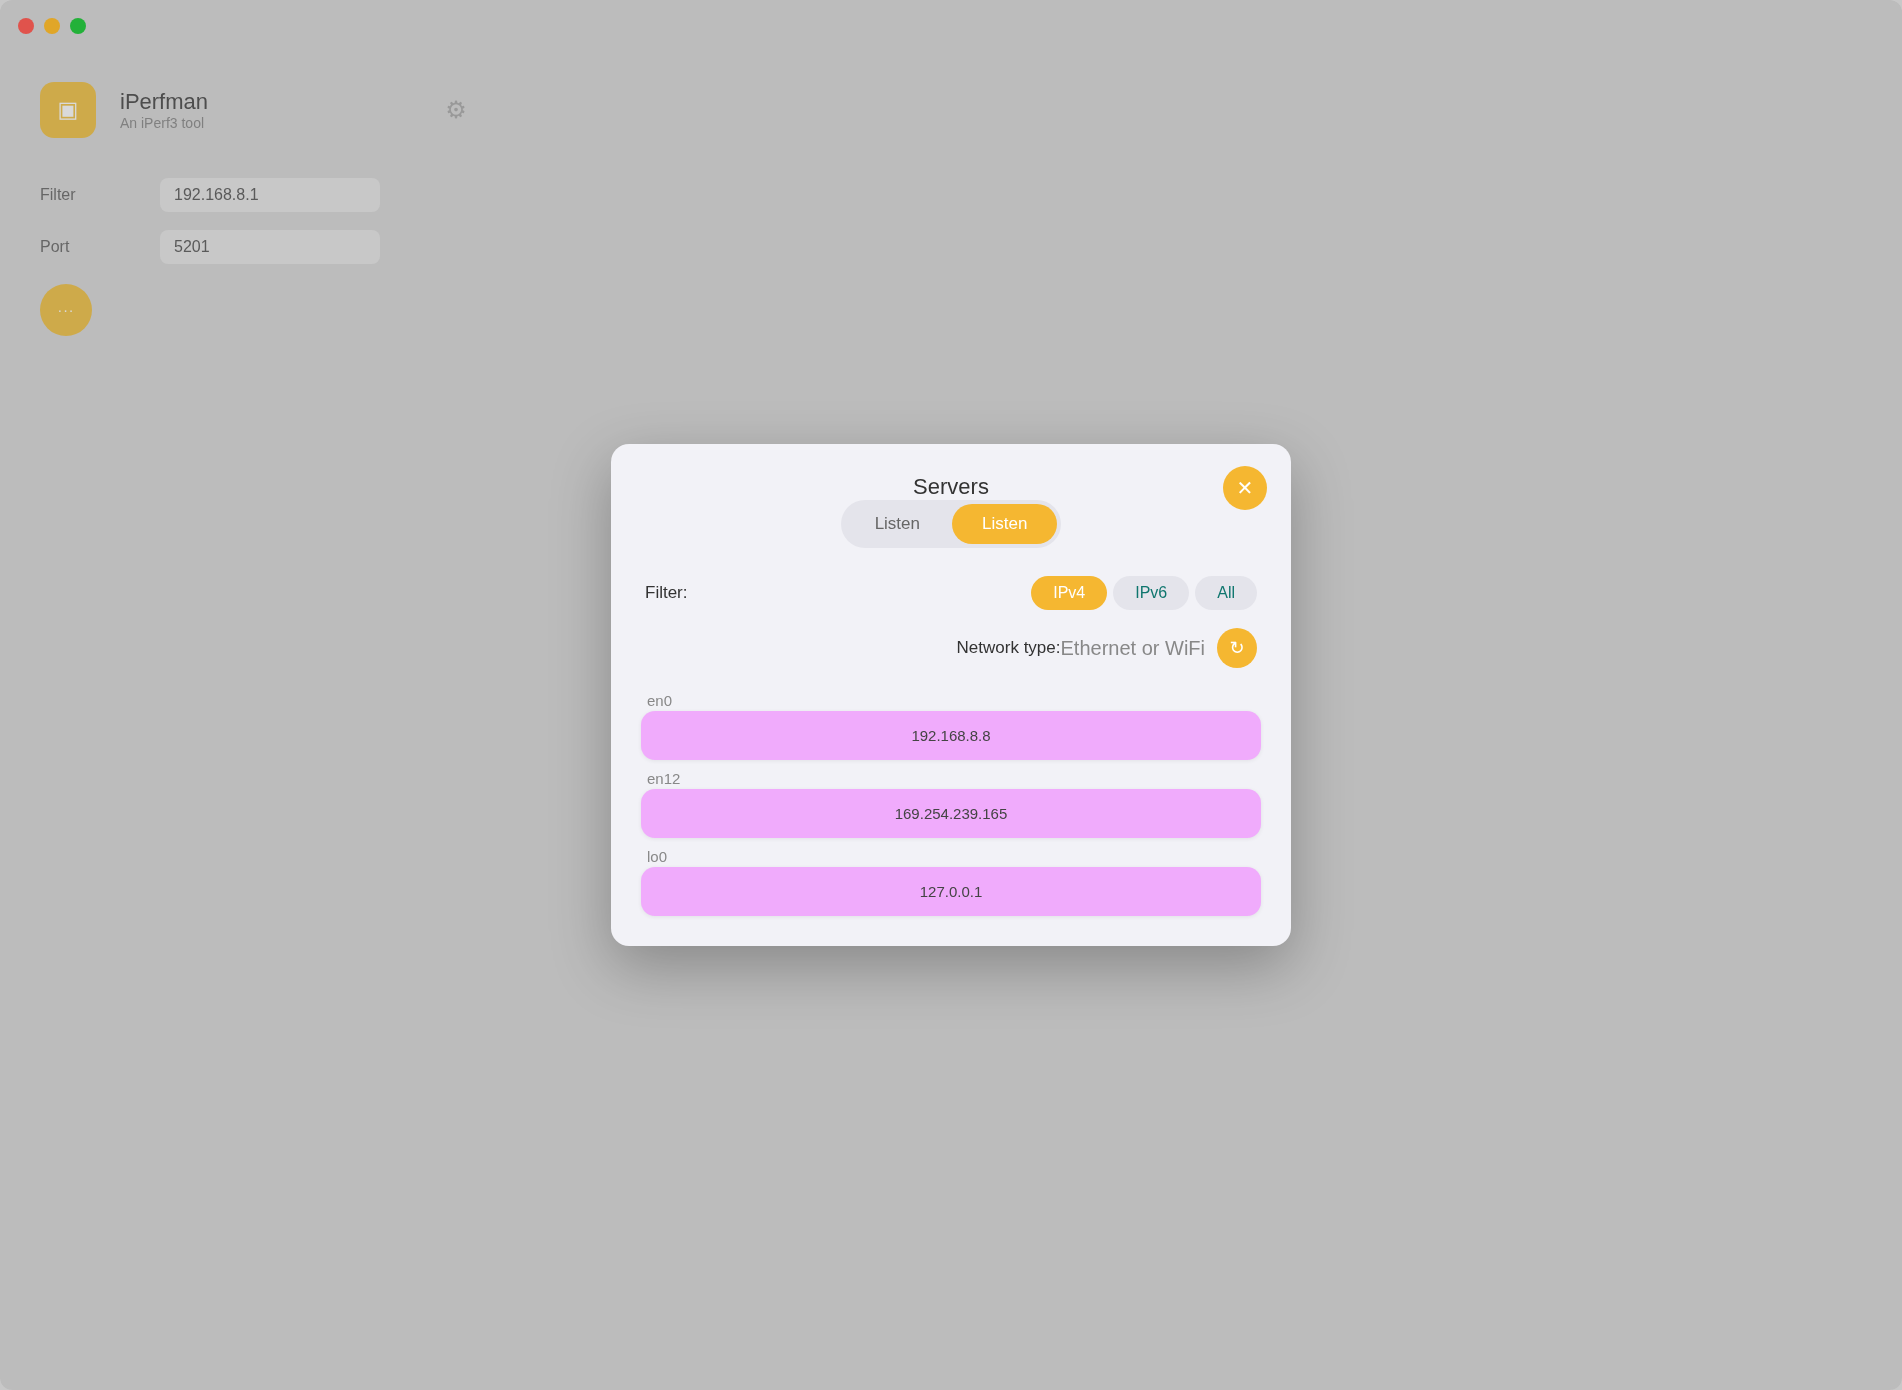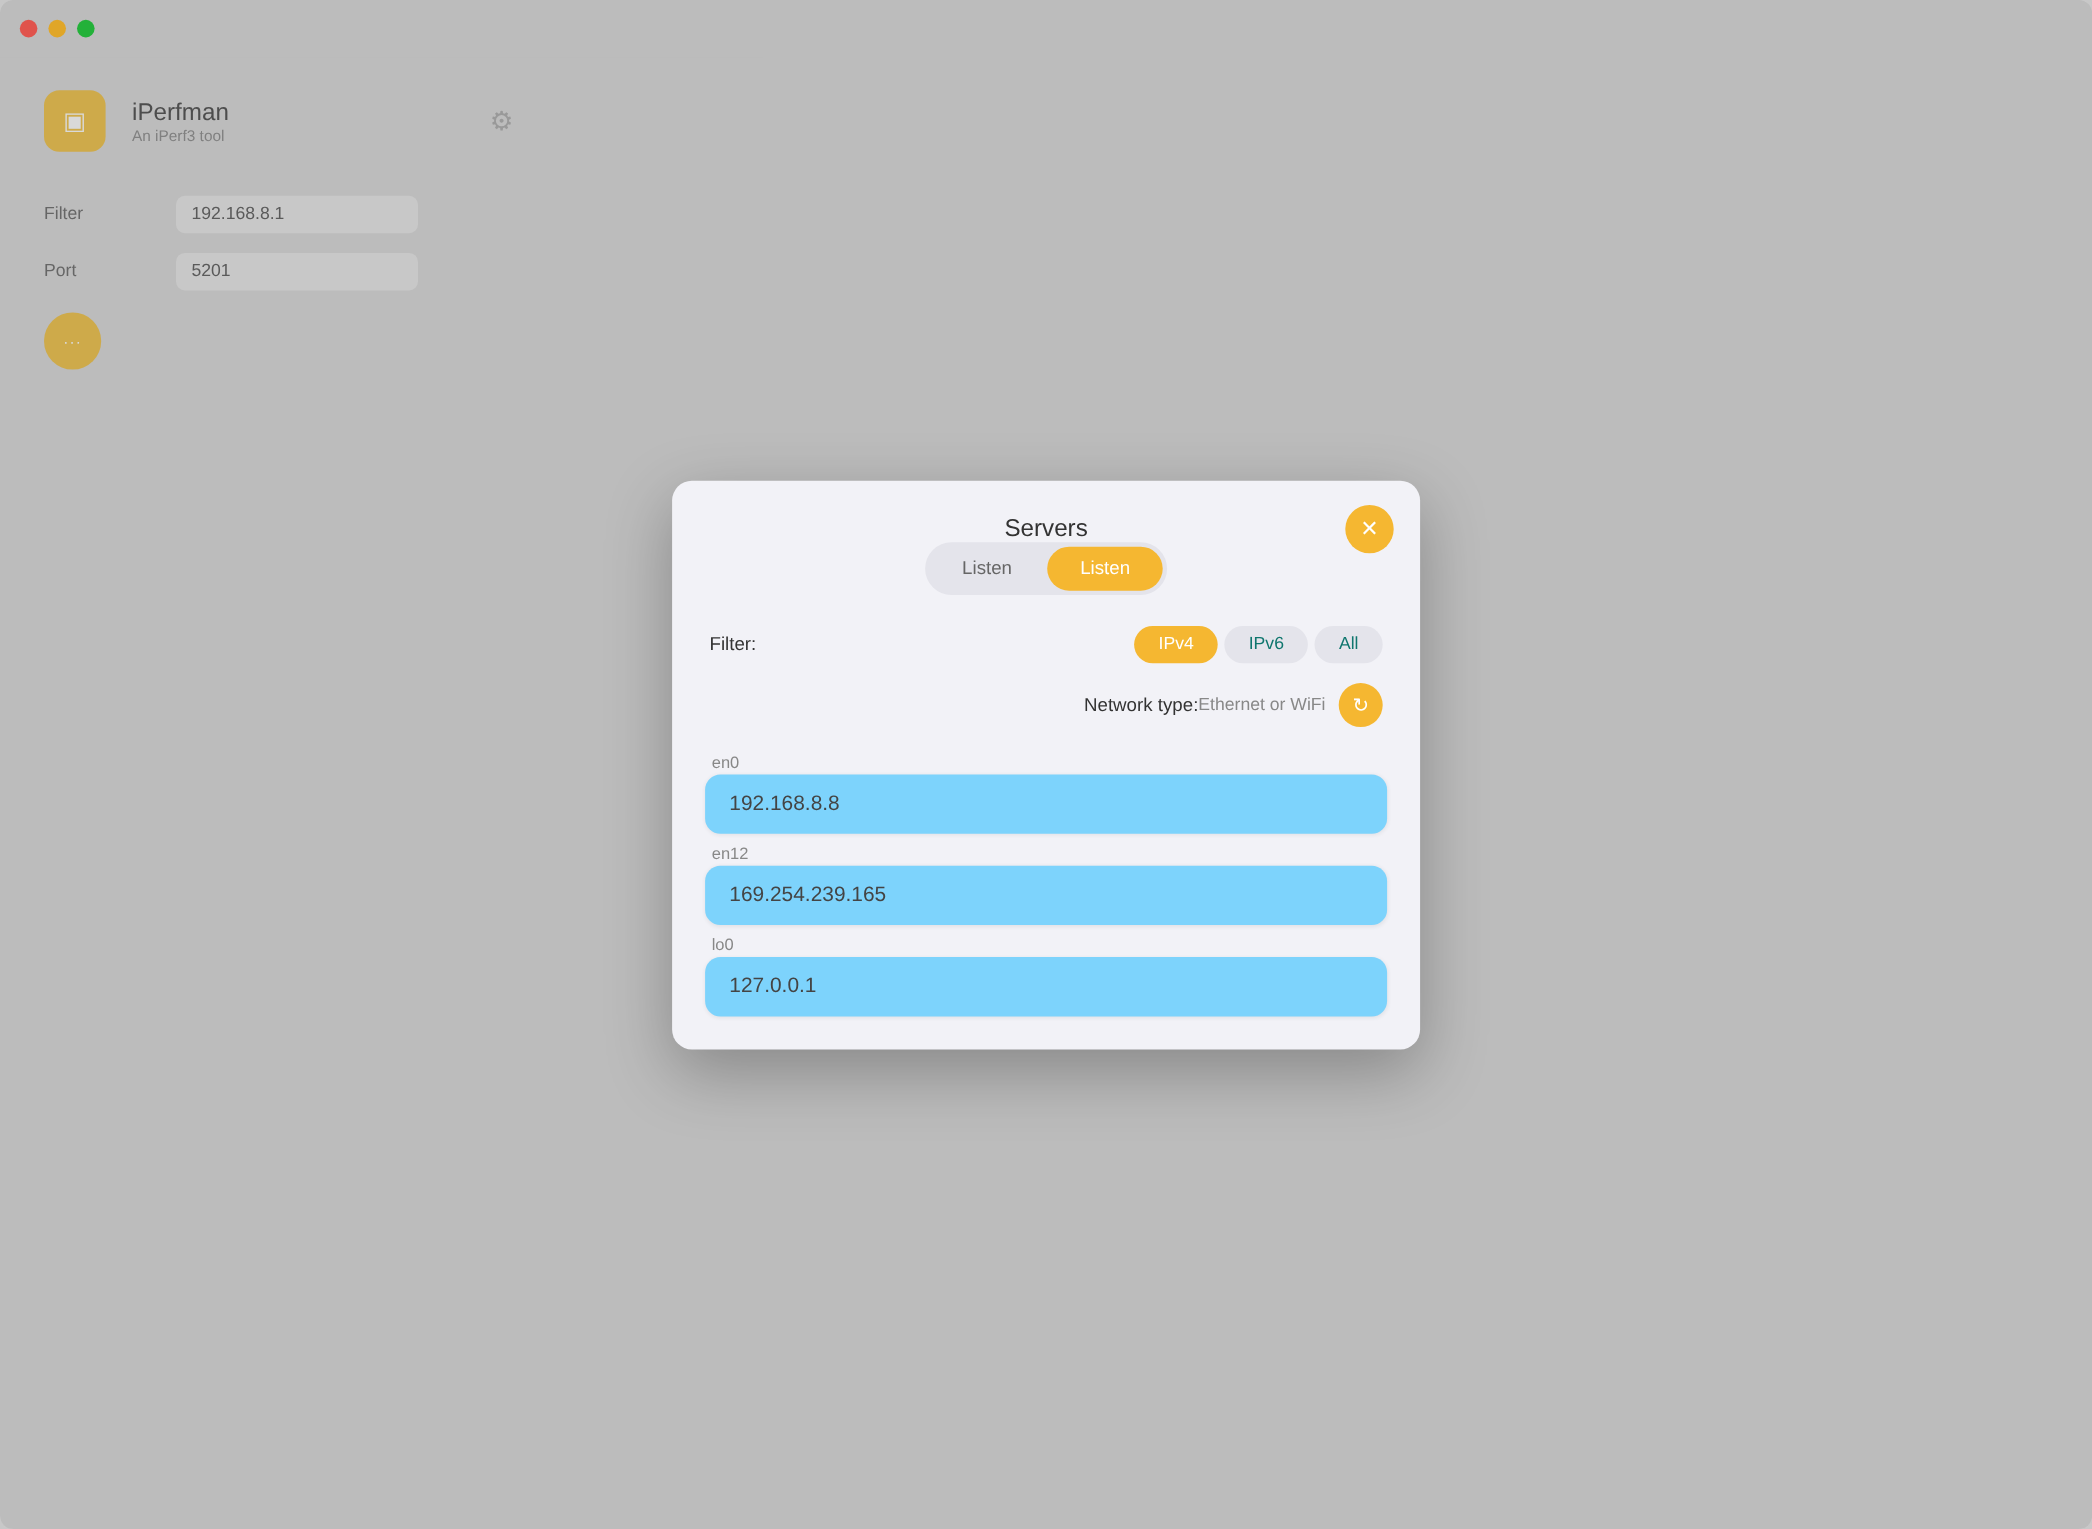--- a/index.html
+++ b/index.html
@@ -296,21 +296,21 @@
       color: #333;
     }
 
     .network-value-group {
       display: flex;
       align-items: center;
       gap: 12px;
     }
 
     .network-value-text {
-      font-size: 16px;
+      font-size: 20px;
       color: #888;
     }
 
     .refresh-btn {
       width: 40px;
       height: 40px;
       border-radius: 50%;
       background: #f5b731;
       border: none;
       color: white;
@@ -329,27 +329,28 @@
     }
 
     .interface-group-label {
       font-size: 15px;
       color: #888;
       padding: 2px 6px;
       font-weight: 400;
     }
 
     .interface-item {
-      background: #7dd3fc;
+      background: #f0abfc;
       border-radius: 14px;
       padding: 16px 22px;
-      font-size: 19px;
+      font-size: 15px;
       color: #444;
       box-shadow: 0 1px 4px rgba(0,0,0,0.07);
       cursor: pointer;
+      text-align: center;
     }
   </style>
 </head>
 <body>
 
 <div class="app-window">
 
   <div class="title-bar">
     <span class="traffic-light close"></span>
     <span class="traffic-light minimize"></span>

